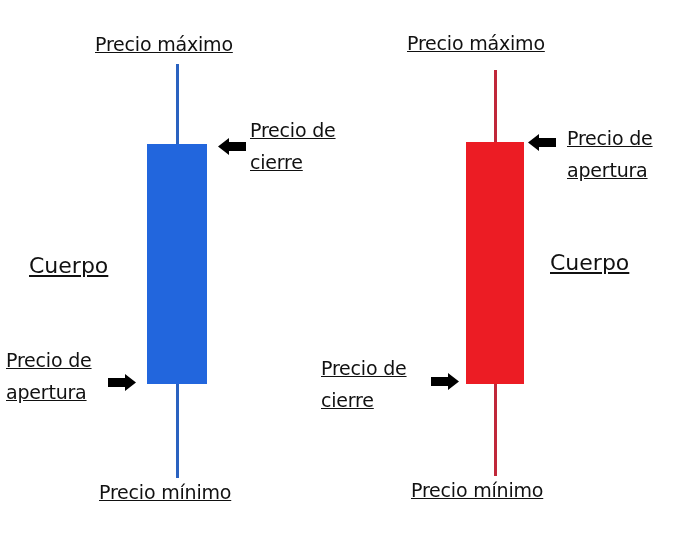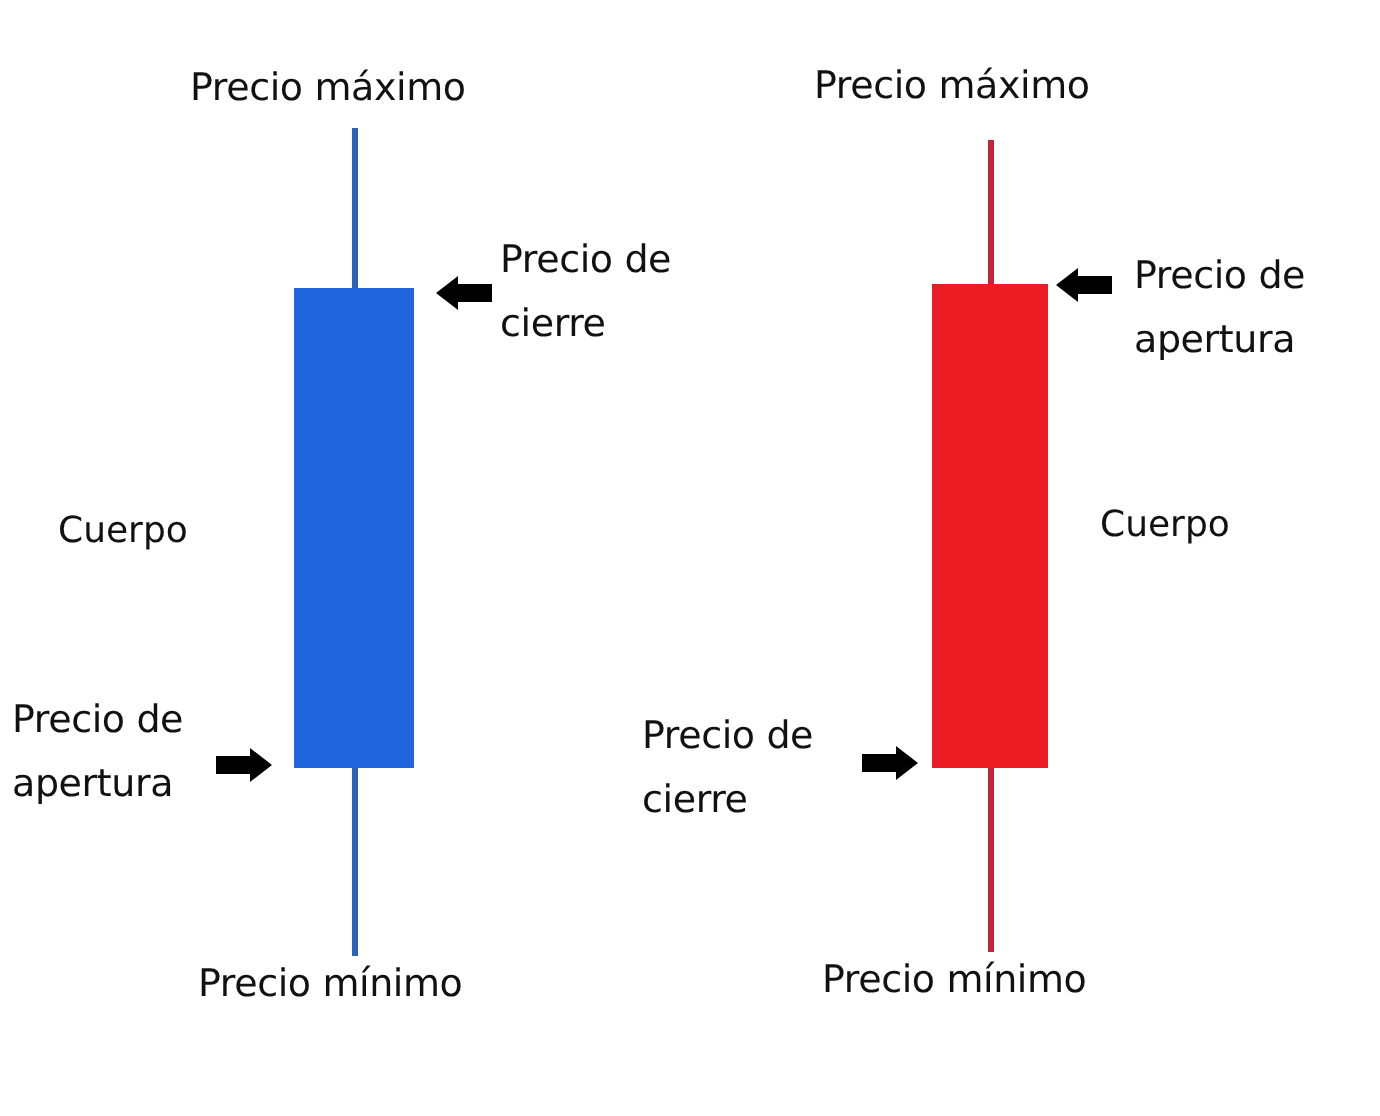--- a/index.html
+++ b/index.html
@@ -1,21 +1,21 @@
 <!DOCTYPE html>
 <html><head>
 <meta charset="utf-8">
 <style>
   html, body { margin: 0; padding: 0; background: #ffffff; }
   body { width: 690px; height: 558px; position: relative; overflow: hidden;
          font-family: "DejaVu Sans", "Liberation Sans", sans-serif; color: #111111; }
-  .abs { position: absolute; }
+  .abs { position: absolute; text-decoration: underline; }
   .label { font-size: 19px; line-height: 32px; white-space: nowrap; letter-spacing: -0.2px; }
   .label span { display: block; }
-  .big { font-size: 18px; line-height: 30px; white-space: nowrap; }
+  .big { font-size: 22px; line-height: 30px; white-space: nowrap; }
   .wick { position: absolute; width: 3px; }
   .body { position: absolute; }
   svg.arrow { position: absolute; overflow: visible; }
 </style>
 </head>
 <body>
 
 <div>
   <div class="abs label" style="left:95px; top:28px;">Precio máximo</div>
 

